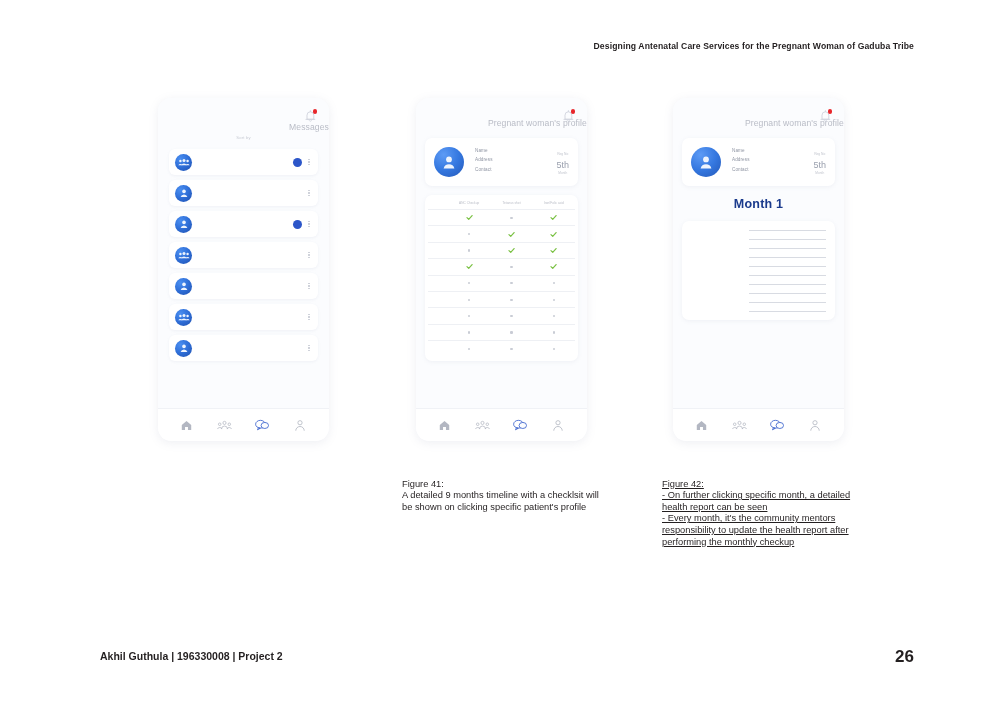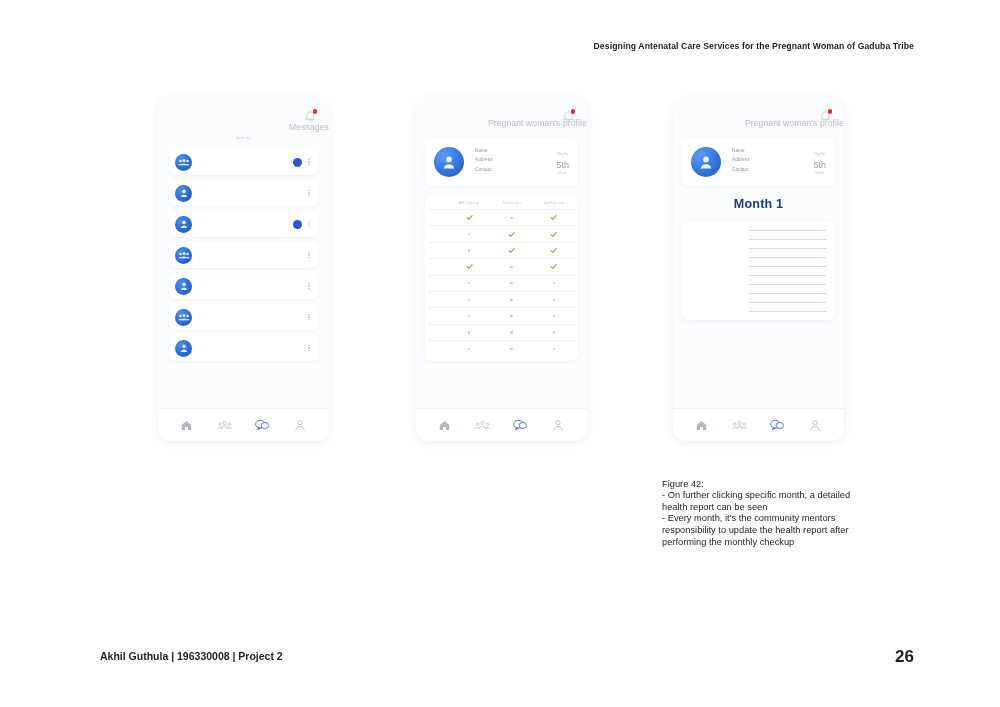--- a/index.html
+++ b/index.html
@@ -734,20 +734,23 @@
         </div>
         <div class="nav-item">
           <svg width="12" height="13" viewBox="0 0 14 16">
       <circle cx="7" cy="4.6" r="2.6" fill="none" stroke="#b3b7c2" stroke-width="1"></circle>
       <path d="M1.8 14.4 a5.2 5.2 0 0 1 10.4 0" fill="none" stroke="#b3b7c2" stroke-width="1"></path>
           </svg>
         </div>
       </div>
   </div>
 
+  <div class="caption" style="margin-top:26px;">
+    <span class="cap-title">Figure 41:</span><span>A detailed 9 months timeline with a checklsit will be shown on clicking specific patient's profile</span>
+  </div>
 </div>
 
 <div class="figure" id="figure-42">
 
   <div class="phone" id="phone-report">
     <div class="phone-screen">
 
       <div class="bell-wrap">
         <svg width="13" height="14" viewBox="0 0 13 14">
           <path d="M3 10.2 V6.2 a3.4 3.4 0 0 1 6.8 0 V10.2 H3 Z" fill="none" stroke="#cfd3dc" stroke-width="0.9" stroke-linejoin="round"></path>
@@ -852,20 +855,20 @@
         </div>
         <div class="nav-item">
           <svg width="12" height="13" viewBox="0 0 14 16">
       <circle cx="7" cy="4.6" r="2.6" fill="none" stroke="#b3b7c2" stroke-width="1"></circle>
       <path d="M1.8 14.4 a5.2 5.2 0 0 1 10.4 0" fill="none" stroke="#b3b7c2" stroke-width="1"></path>
           </svg>
         </div>
       </div>
   </div>
 
-  <div class="caption" style="margin-top:26px;">
+  <div class="caption" style="margin-top:26px;text-decoration:underline;">
     <span class="cap-title">Figure 42:</span><span>- On further clicking specific month, a detailed health report can be seen
 - Every month, it's the community mentors responsibility to update the health report after performing the monthly checkup</span>
   </div>
 </div>
 
 <div class="page-footer-left">Akhil Guthula | 196330008 | Project 2</div>
 <div class="page-footer-right">26</div>
 
 </body></html>

